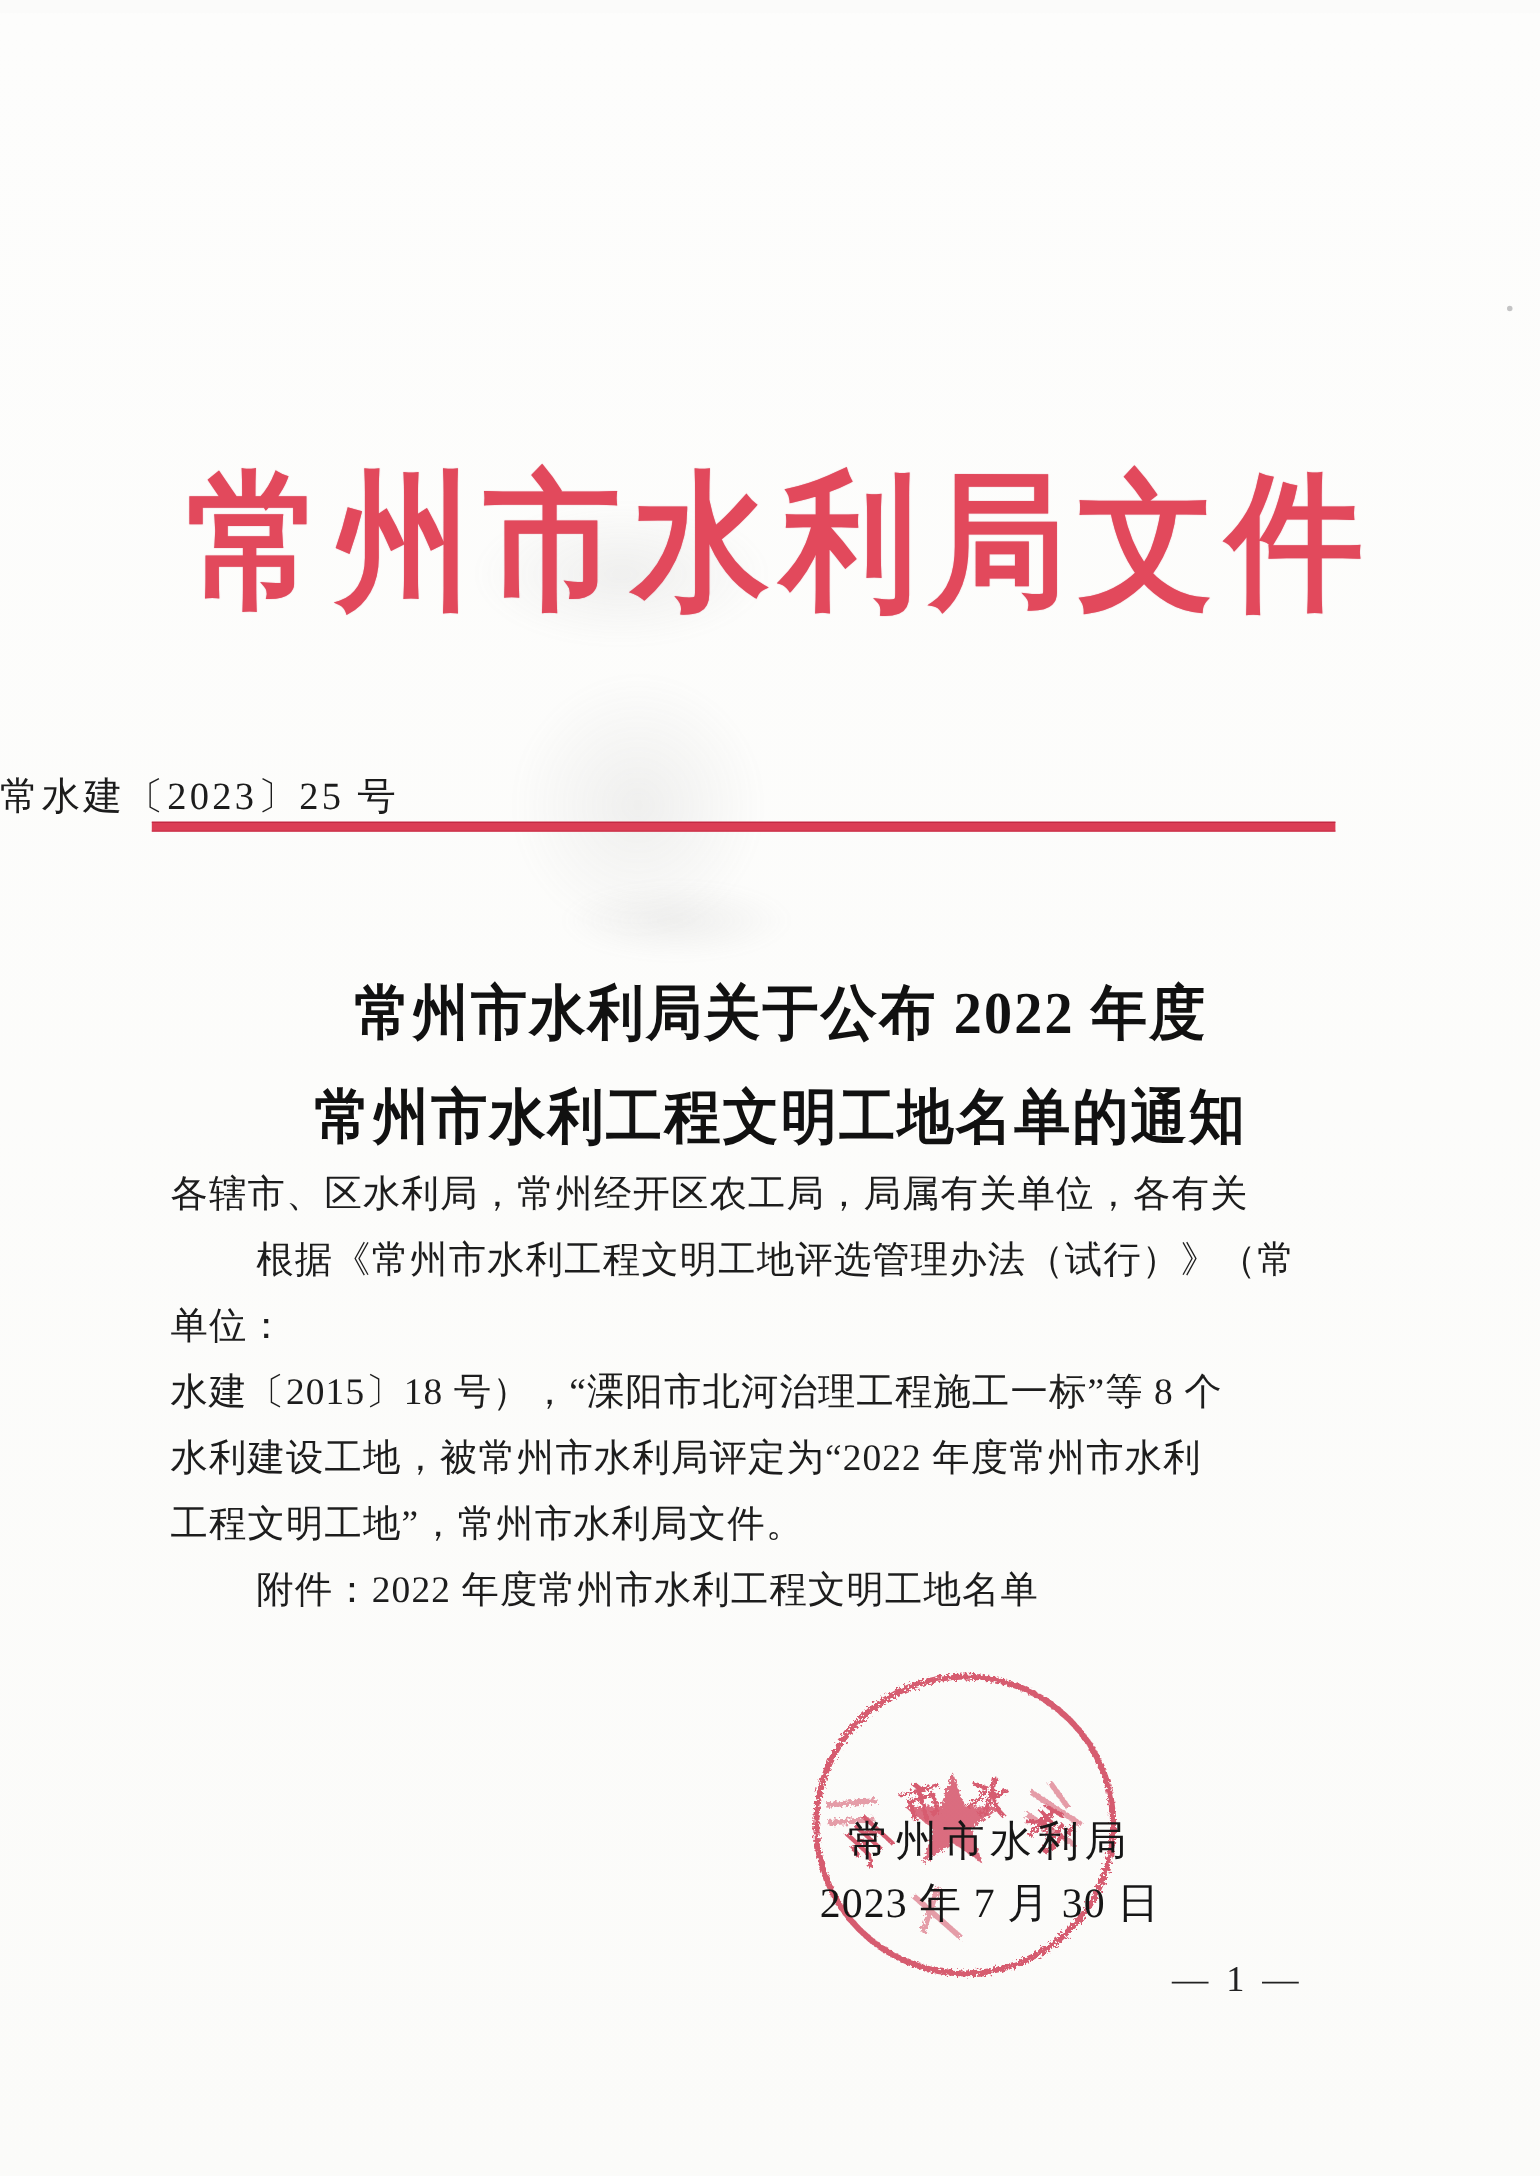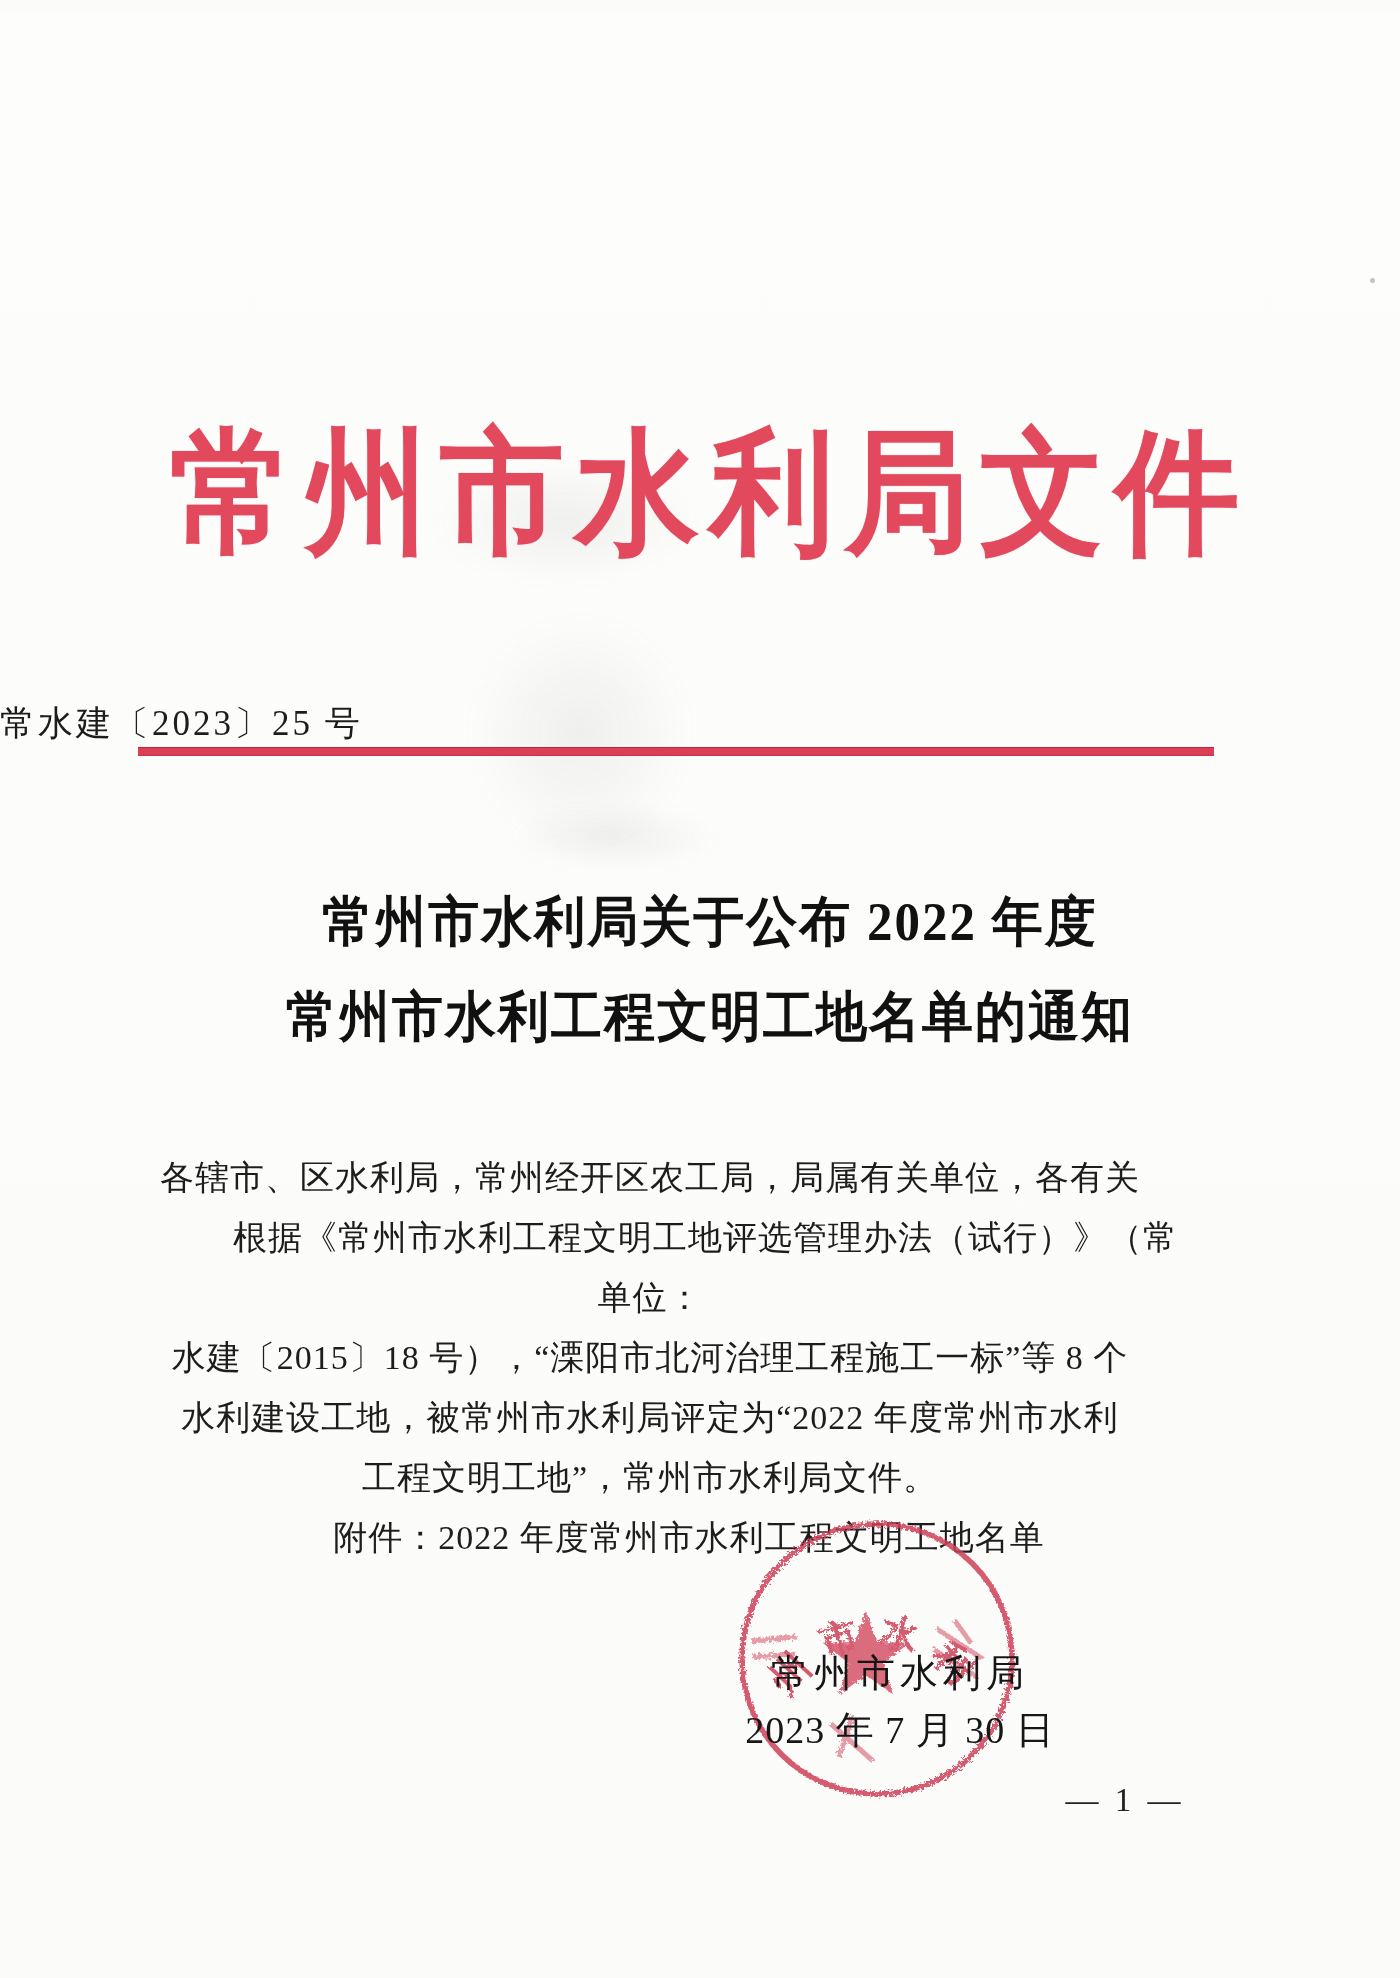--- a/index.html
+++ b/index.html
@@ -73,27 +73,26 @@
     letter-spacing: 2px;
     color: #111;
     transform: scaleY(1.06);
     transform-origin: top center;
     white-space: pre;
   }
 
   
   .body-text {
     position: absolute;
-    top: 1136px;
+    top: 1044px;
     left: 155px;
     width: 990px;
     font-size: 34px;
     line-height: 60px;
     color: #1d1d1d;
-    text-align: center;
   }
   .body-text .line {
     white-space: pre;
     height: 60px;
     letter-spacing: 1px;
   }
   .body-text .indent {
     padding-left: 78px;
   }
 

